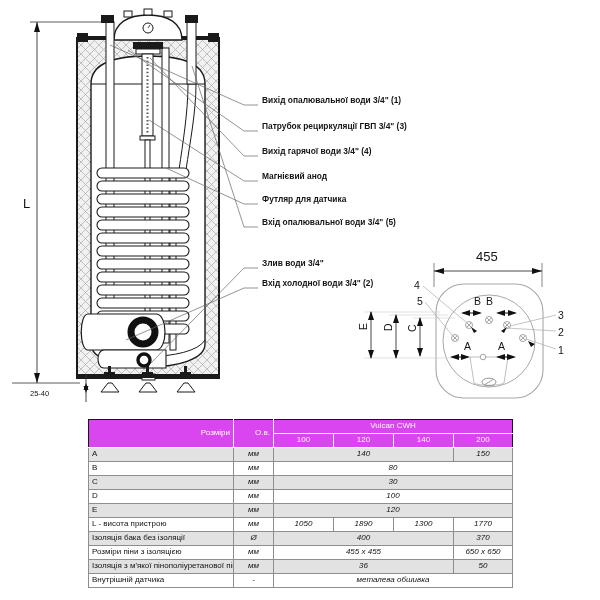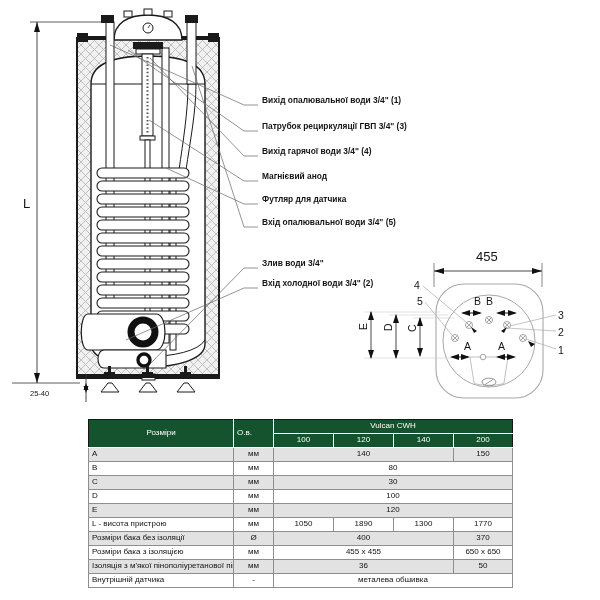--- a/index.html
+++ b/index.html
@@ -10,29 +10,29 @@
   .part-lbl{font-size:8.4px;font-weight:bold;}
   .dim-big{font-size:13px;}
   .dim-small{font-size:7.5px;}
   .letter{font-size:10.5px;}
   .num{font-size:10.5px;}
 
   table.specs{position:absolute;left:88px;top:419px;width:424px;border-collapse:collapse;
               table-layout:fixed;}
   .specs th,.specs td{border:1px solid #8e8e8e;font-size:8px;font-weight:normal;
               padding:0 3px;height:13px;line-height:1.05;overflow:hidden;white-space:nowrap;}
-  .specs thead th{background:#14532d;color:#fff;border:1px solid #fff;border-top-color:#161616;}
+  .specs thead th{background:#d946ef;color:#fff;border:1px solid #fff;border-top-color:#161616;}
   .specs thead tr th:first-child{border-left-color:#161616;}
   .specs thead tr th:last-child{border-right-color:#161616;}
-  .h-sizes{font-size:12.5px;font-weight:bold;text-align:center;padding-left:6px;margin-top:12px;}
-  .h-unit{font-size:8px;text-align:left;}
+  .h-sizes{font-size:12.5px;font-weight:bold;text-align:right;padding-left:6px;margin-top:12px;}
+  .h-unit{font-size:8px;text-align:right;}
   .h-brand{font-size:8px;font-weight:bold;text-align:center;}
   .h-model{font-size:8px;text-align:center;height:11px;}
   .specs tbody td.lab{text-align:left;}
-  .specs tbody td.val,.specs tbody td.unit{text-align:center;}
+  .specs tbody td.val,.specs tbody td.unit{text-align:center;font-style:italic;}
   .specs tbody tr:nth-child(odd){background:#e2e2e2;}
   .specs tbody tr:nth-child(even){background:#ffffff;}
 </style>
 </head>
 <body>
 
 <div class="page">
 
 <svg class="diagram-svg" width="600" height="412" viewBox="0 0 600 412" xmlns="http://www.w3.org/2000/svg">
   <defs>
@@ -302,27 +302,27 @@
     </tr>
     <tr>
       <td class="lab">L - висота пристрою</td>
       <td class="unit">мм</td>
       <td class="val">1050</td>
       <td class="val">1890</td>
       <td class="val">1300</td>
       <td class="val">1770</td>
     </tr>
     <tr>
-      <td class="lab">Розміри бака без ізоляції</td>
+      <td class="lab">Ізоляція бака без ізоляції</td>
       <td class="unit">Ø</td>
       <td class="val" colspan="3">400</td>
       <td class="val">370</td>
     </tr>
     <tr>
-      <td class="lab">Розміри бака з ізоляцією</td>
+      <td class="lab">Розміри піни з ізоляцією</td>
       <td class="unit">мм</td>
       <td class="val" colspan="3">455 x 455</td>
       <td class="val">650 x 650</td>
     </tr>
     <tr>
       <td class="lab">Ізоляція з м'якої пінополіуретанової піни</td>
       <td class="unit">мм</td>
       <td class="val" colspan="3">36</td>
       <td class="val">50</td>
     </tr>

